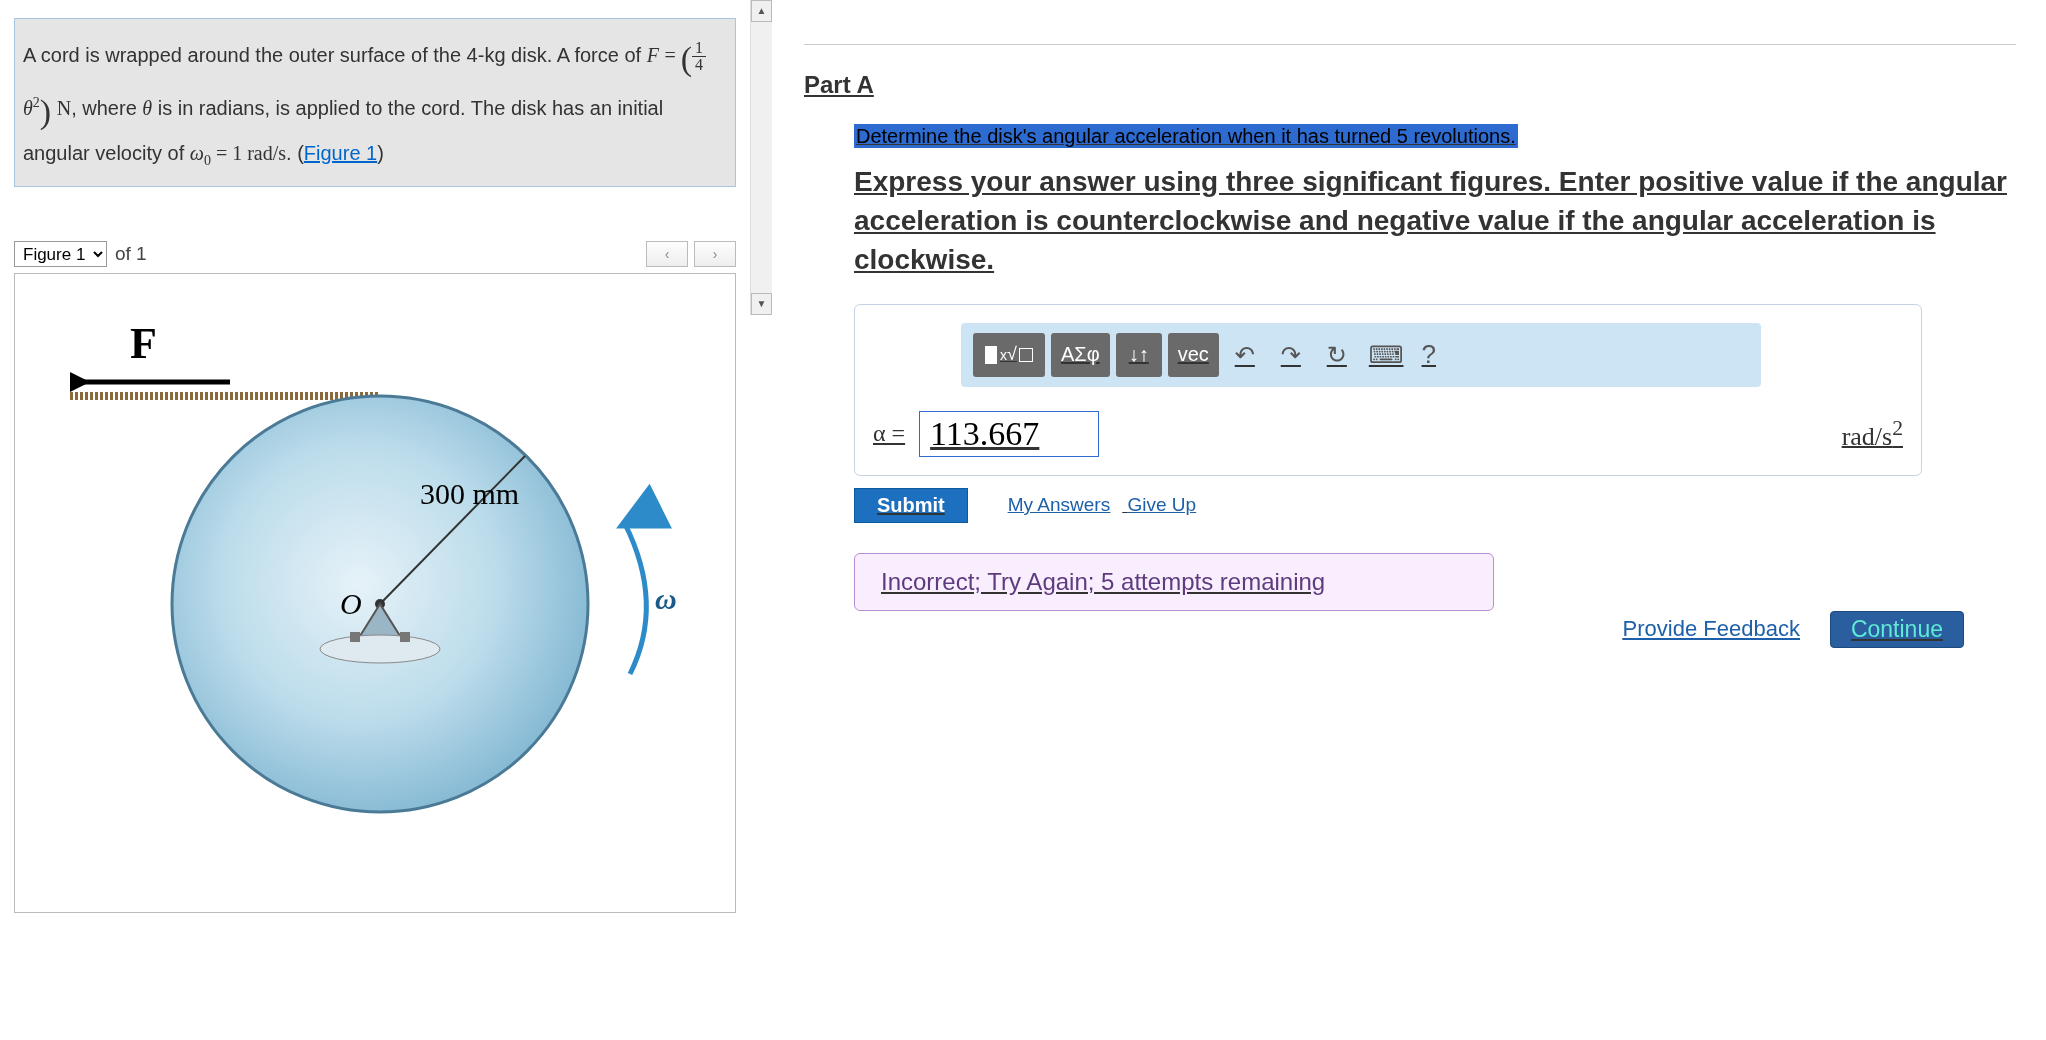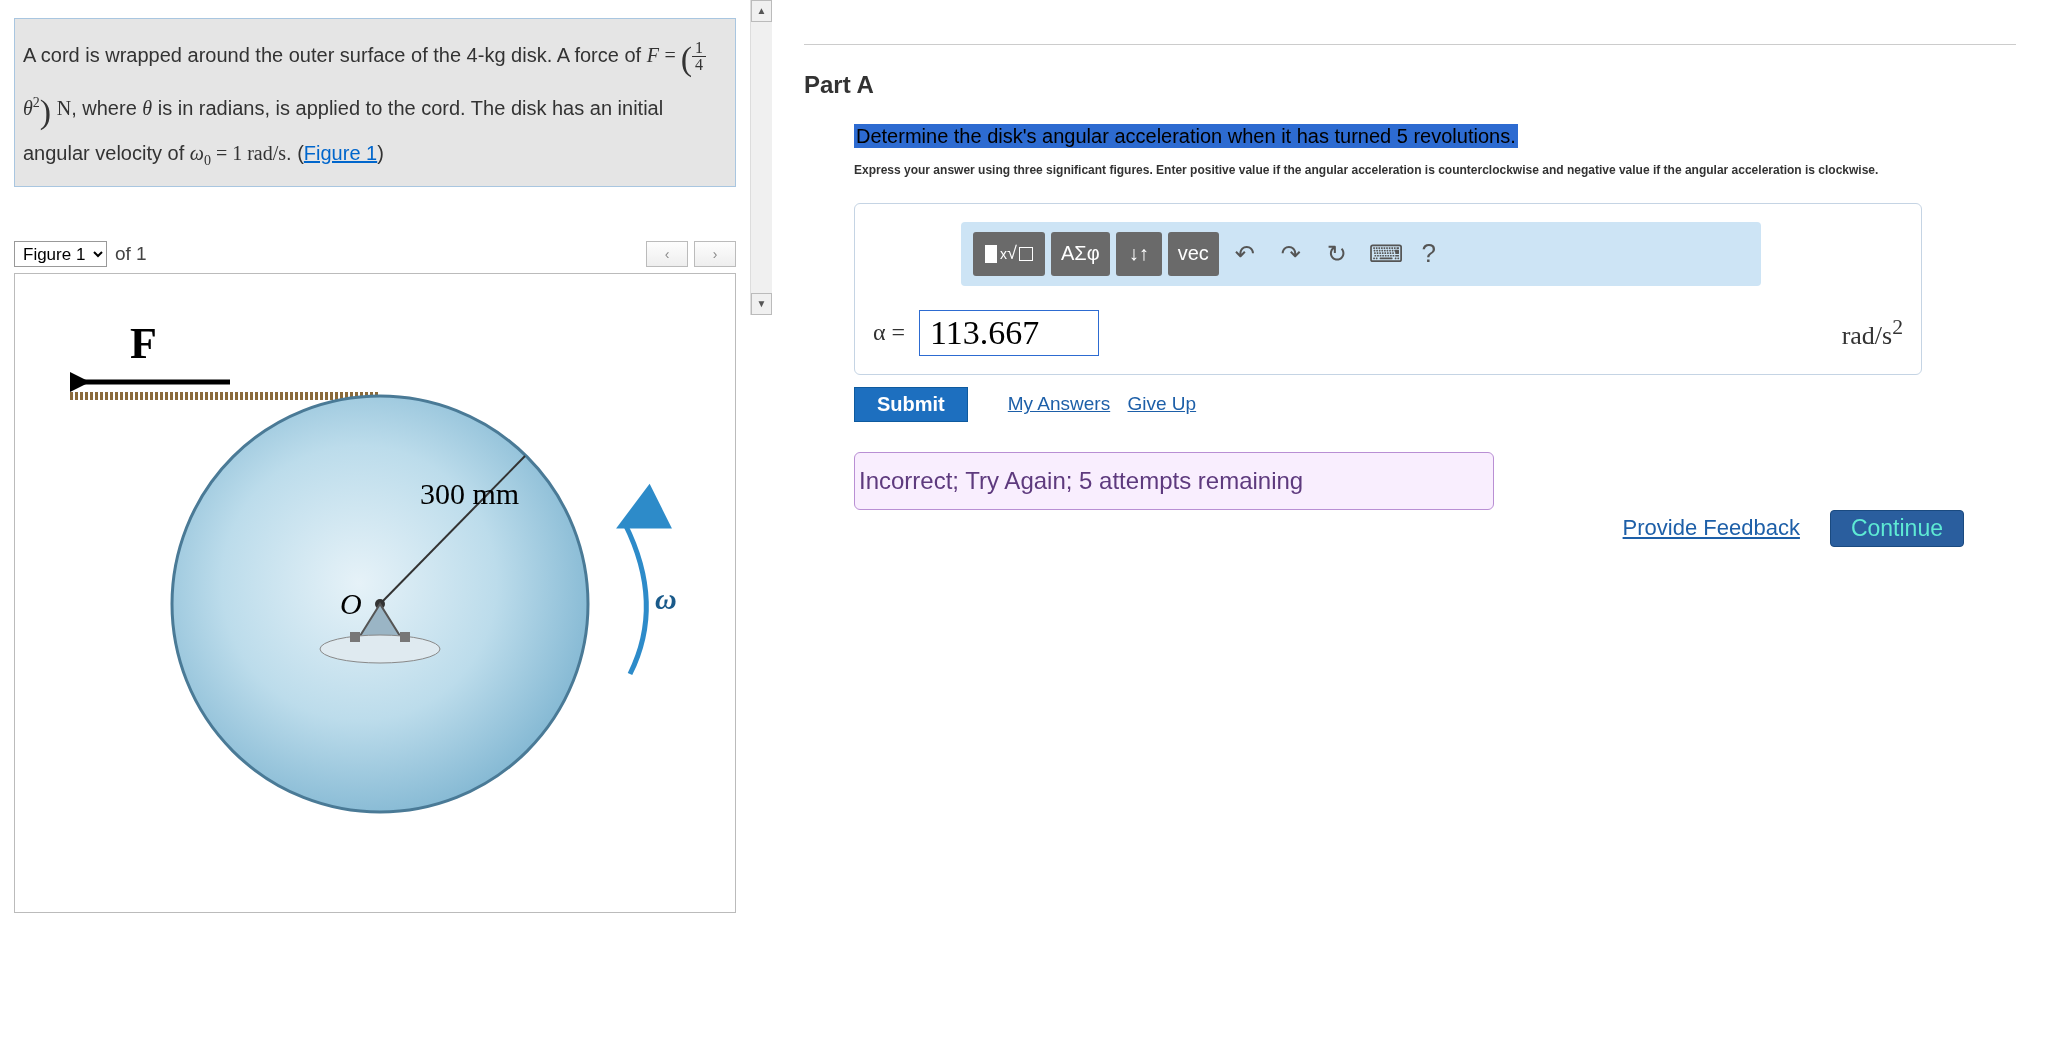--- a/index.html
+++ b/index.html
@@ -97,32 +97,32 @@
     margin-top: 6px;
     position: relative;
     background: #fff;
   }
   .disk-svg { position:absolute; left:55px; top:40px; }
 
   .right-pane {
     flex: 1;
     padding: 44px 30px 30px 54px;
   }
-  .right-inner { border-top: 1px solid #ccc; padding-top: 26px; }
+  .right-inner { border-top: 1px solid #ccc; padding-top: 26px; text-decoration: underline; }
   .part-title { font-size: 24px; font-weight: bold; color: #333; margin: 0 0 26px 0;}
   .part-body { padding-left: 50px; }
   .prompt-hl {
     background: #2d6bd1;
     color: #000000;
     padding: 1px 2px;
     font-size: 20px;
   }
   .instructions {
     margin-top: 14px;
-    font-size: 12px;
+    font-size: 28px;
     font-weight: bold;
     color: #333;
     line-height: 1.4;
   }
   .answer-box {
     margin-top: 24px;
     border: 1px solid #c5d4e4;
     border-radius: 6px;
     background: #fff;
     padding: 18px;
@@ -196,21 +196,21 @@
   .link-a { color: #1d5fa8; text-decoration: underline; font-size:19px; cursor:pointer; margin-right:12px;}
   
   .feedback-box {
     margin-top: 30px;
     width: 640px;
     border: 1px solid #b98fd4;
     border-radius: 6px;
     background: #f9eefe;
     color: #5e3a7e;
     font-size: 24px;
-    padding: 14px 4px;
+    padding: 14px 26px;
   }
   
   .bottom-row {
     display:flex; justify-content:flex-end; align-items:center; gap:30px;
     width: 1160px;
   }
   .provide-fb { color:#1d5fa8; text-decoration:underline; font-size:22px; cursor:pointer;}
   .continue-btn {
     background: #2a5e9e;
     color:#5eead4;

